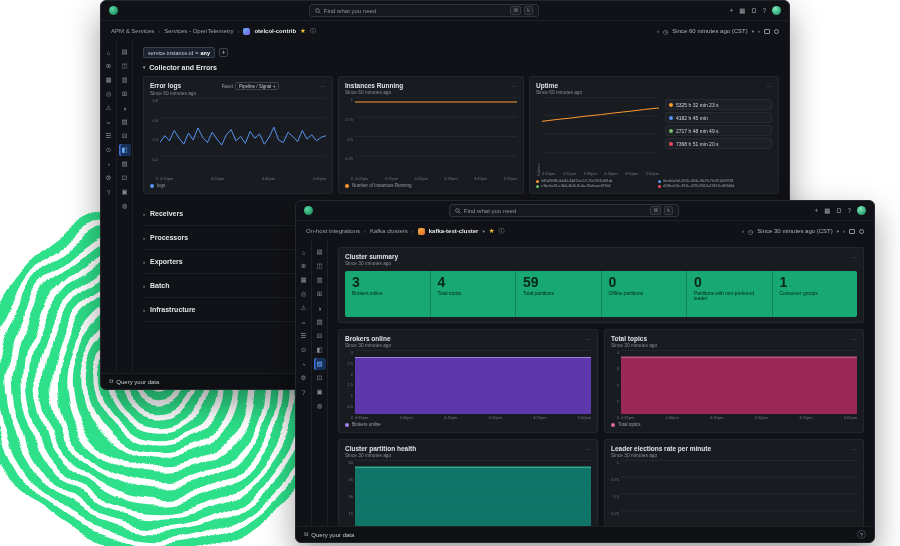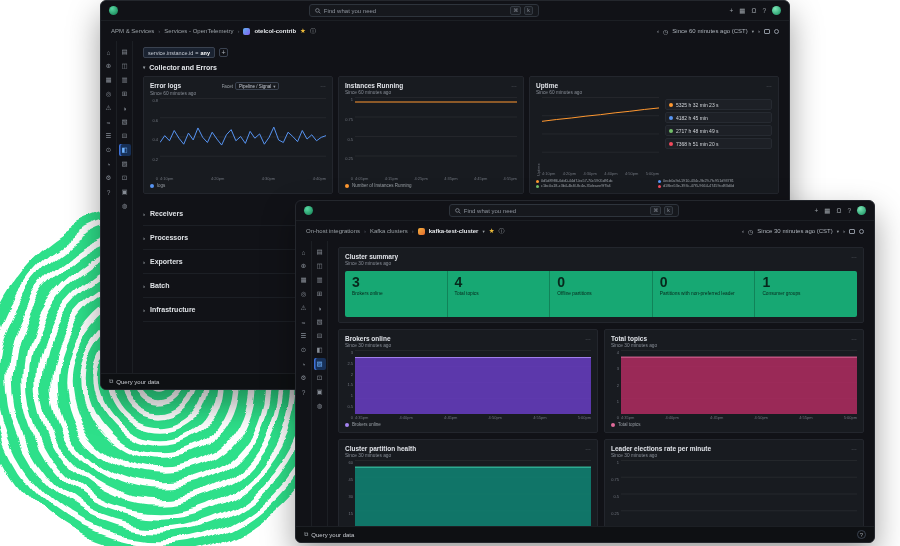--- a/index.html
+++ b/index.html
@@ -482,20 +482,24 @@
           <div class="band" style="background: rgb(23, 168, 115); color: rgb(7, 40, 28);">
             <div class="stat">
               <span class="v">3</span>
               <span class="l">Brokers online</span>
             </div>
             <div class="stat">
               <span class="v">4</span>
               <span class="l">Total topics</span>
             </div>
             <div class="stat">
+              <span class="v">59</span>
+              <span class="l">Total partitions</span>
+            </div>
+            <div class="stat">
               <span class="v">0</span>
               <span class="l">Offline partitions</span>
             </div>
             <div class="stat">
               <span class="v">0</span>
               <span class="l">Partitions with non-preferred leader</span>
             </div>
             <div class="stat">
               <span class="v">1</span>
               <span class="l">Consumer groups</span>

